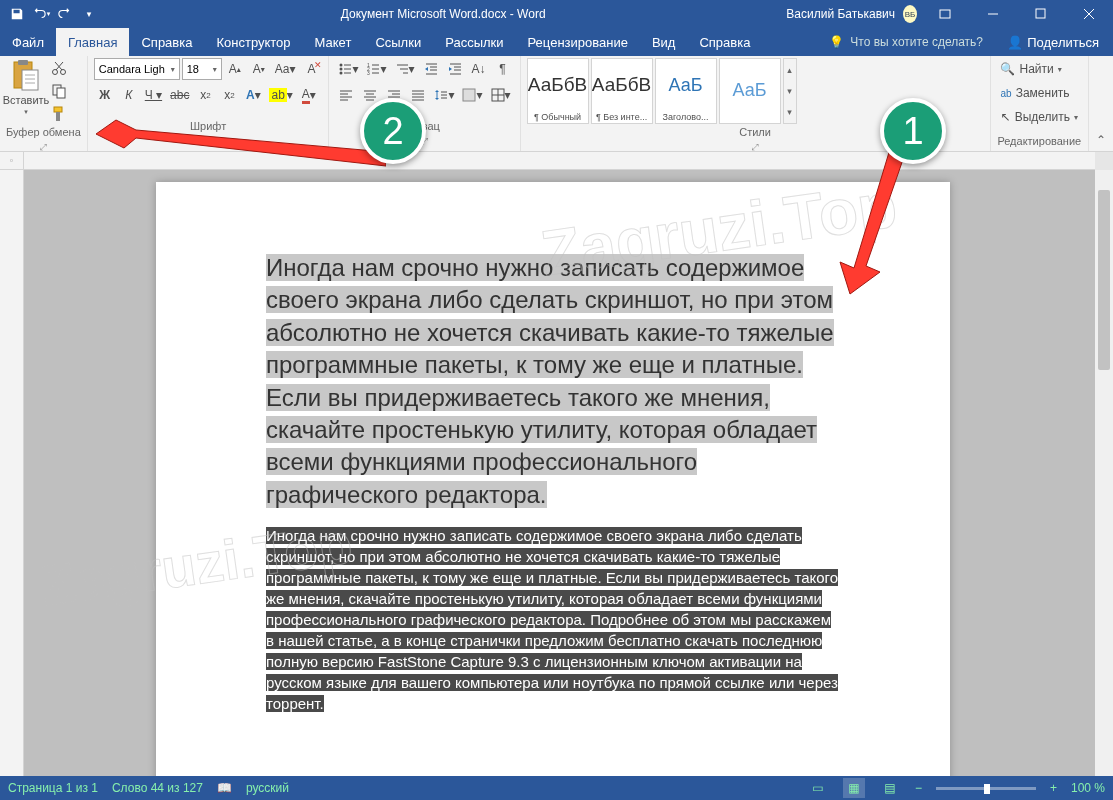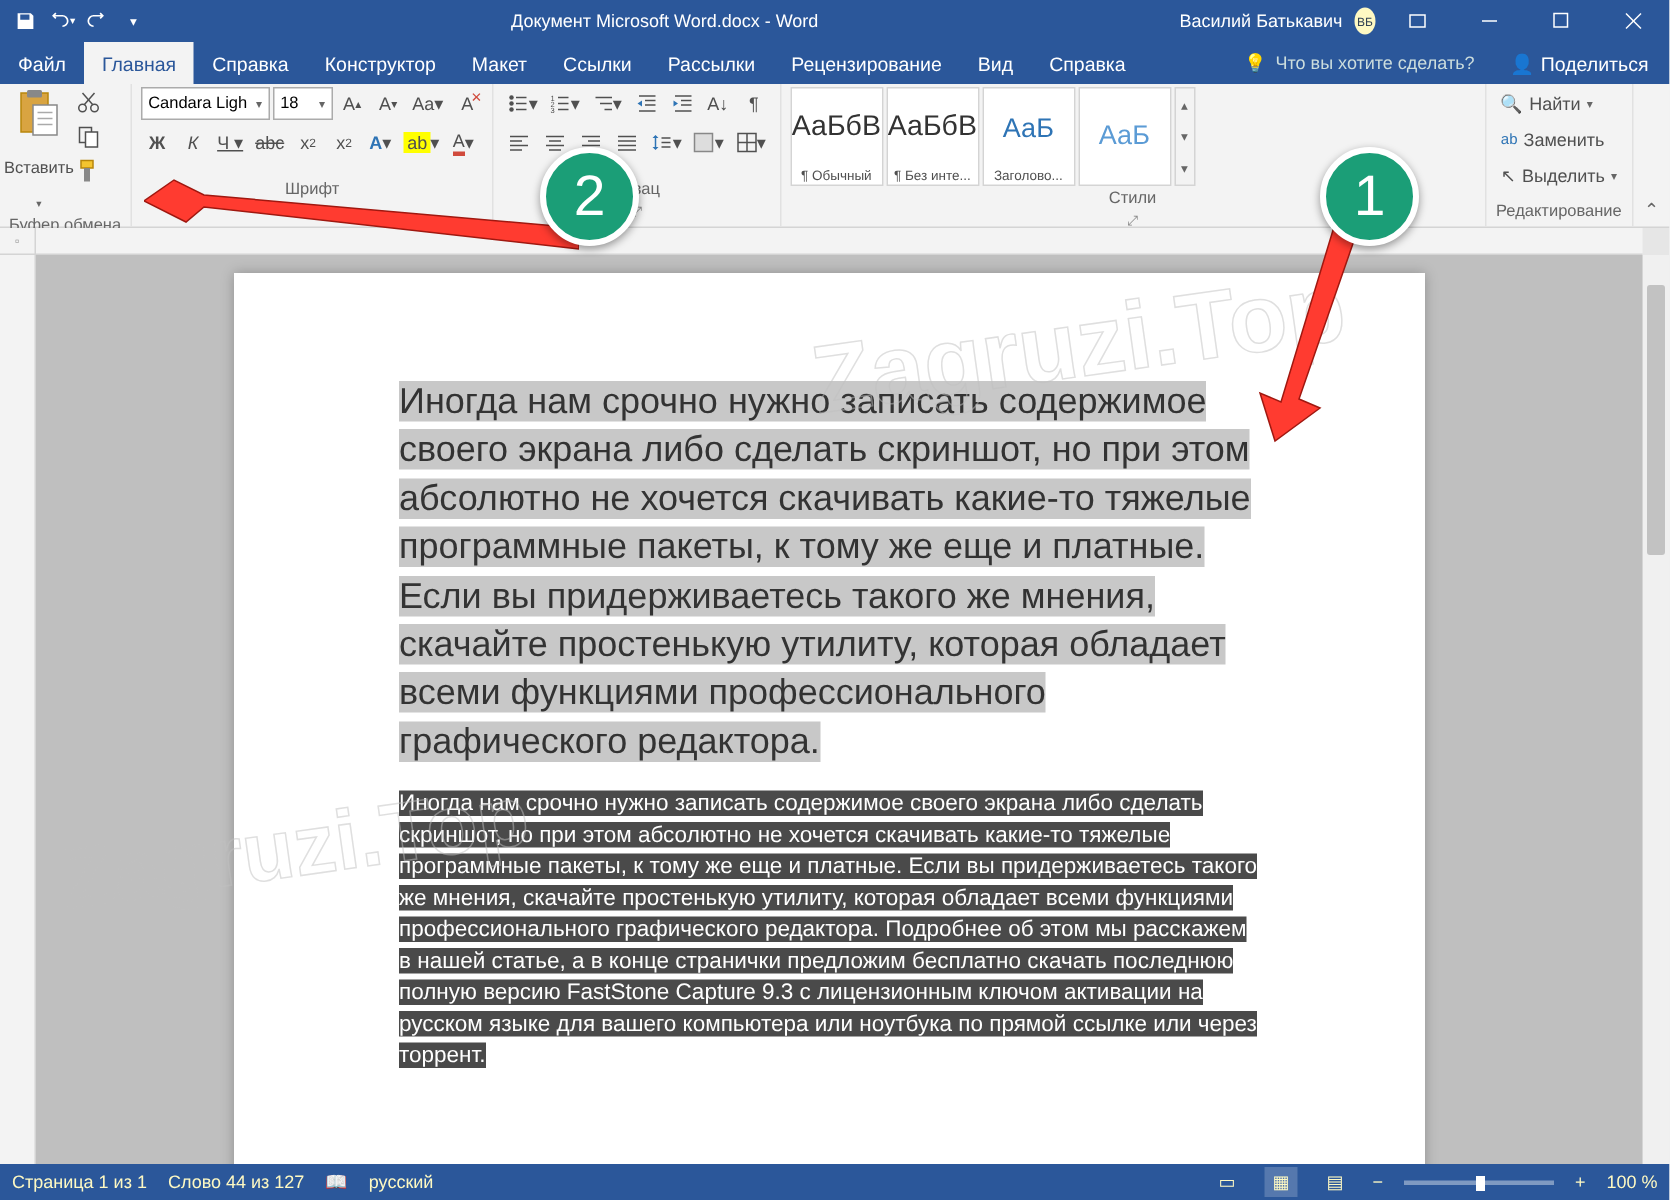--- a/index.html
+++ b/index.html
@@ -24,21 +24,21 @@
 
 
 .ribbon { background: #f3f3f3; height: 96px; display: flex; border-bottom: 1px solid #d4d4d4; }
 .group { border-right: 1px solid #e1e1e1; padding: 2px 6px; display: flex; flex-direction: column; position: relative; }
 .group-body { flex: 1; display: flex; align-items: flex-start; gap: 2px; }
 .group-label { font-size: 11px; color: #666; text-align: center; padding: 2px 0; display: flex; justify-content: center; align-items: center; gap: 4px; flex-direction: column; }
 .launcher { font-size: 9px; color: #888; cursor: pointer; }
 .rbtn { min-width: 22px; height: 22px; display: flex; align-items: center; justify-content: center; cursor: pointer; font-size: 12px; color: #505050; padding: 0 3px; }
 .rcol { display: flex; flex-direction: column; gap: 2px; }
 .rrow { display: flex; gap: 2px; align-items: center; }
-.big-btn { width: 40px; display: flex; flex-direction: column; align-items: center; gap: 14px; padding: 2px; cursor: pointer; }
+.big-btn { width: 40px; display: flex; flex-direction: column; align-items: center; gap: 2px; padding: 2px; cursor: pointer; }
 .big-icon { width: 32px; height: 32px; display: flex; align-items: center; justify-content: center; }
 .font-name { width: 86px; height: 22px; border: 1px solid #ababab; background: white; font-size: 11px; padding: 0 4px; display: flex; align-items: center; justify-content: space-between; }
 .font-size { width: 40px; height: 22px; border: 1px solid #ababab; background: white; font-size: 11px; padding: 0 4px; display: flex; align-items: center; justify-content: space-between; }
 .dd-arrow { font-size: 8px; color: #666; }
 .style-gallery { display: flex; gap: 2px; height: 66px; }
 .style-item { width: 62px; border: 1px solid #d4d4d4; background: white; display: flex; flex-direction: column; cursor: pointer; }
 .style-preview { flex: 1; display: flex; align-items: center; justify-content: center; font-size: 19px; overflow: hidden; }
 .style-label { font-size: 9px; text-align: center; color: #505050; padding: 1px 2px; white-space: nowrap; overflow: hidden; }
 .gallery-more { width: 14px; display: flex; flex-direction: column; justify-content: space-around; border: 1px solid #d4d4d4; }
 .gallery-more div { height: 20px; display: flex; align-items: center; justify-content: center; font-size: 9px; cursor: pointer; color: #666; }
@@ -59,21 +59,21 @@
 .para1 .hl { background: #c8c8c8; }
 .para2 { margin-top: 14px; font-family: Arial, sans-serif; font-size: 15px; line-height: 1.4; }
 .para2 .sel { background: #4a4a4a; color: white; }
 
 
 .anno-badge { position: absolute; width: 66px; height: 66px; border-radius: 50%; background: #1b9e77; border: 4px solid white; color: white; font-size: 38px; font-weight: 400; display: flex; align-items: center; justify-content: center; box-shadow: 0 2px 6px rgba(0,0,0,0.4); z-index: 50; }
 .anno-arrow { position: absolute; z-index: 49; }
 .watermark { position: absolute; font-size: 64px; font-weight: bold; color: transparent; -webkit-text-stroke: 1px #c0c0c0; opacity: 0.5; pointer-events: none; transform: rotate(-8deg); }
 
 
-.statusbar { position: absolute; bottom: 0; left: 0; right: 0; height: 24px; background: #2b579a; color: #fef9c3; font-size: 12px; display: flex; align-items: center; padding: 0 8px; gap: 14px; }
+.statusbar { position: absolute; bottom: 0; left: 0; right: 0; height: 24px; background: #2b579a; color: #86efac; font-size: 12px; display: flex; align-items: center; padding: 0 8px; gap: 14px; }
 .statusbar .spacer { flex: 1; }
 .sb-item { cursor: pointer; display: flex; align-items: center; gap: 4px; }
 .view-btn { width: 22px; height: 20px; display: flex; align-items: center; justify-content: center; cursor: pointer; }
 .zoom-slider { width: 100px; height: 3px; background: rgba(255,255,255,0.4); position: relative; }
 .zoom-thumb { position: absolute; top: -3px; left: 48px; width: 6px; height: 10px; background: white; }
 
 svg { display: block; }
 </style>
 </head>
 <body>

